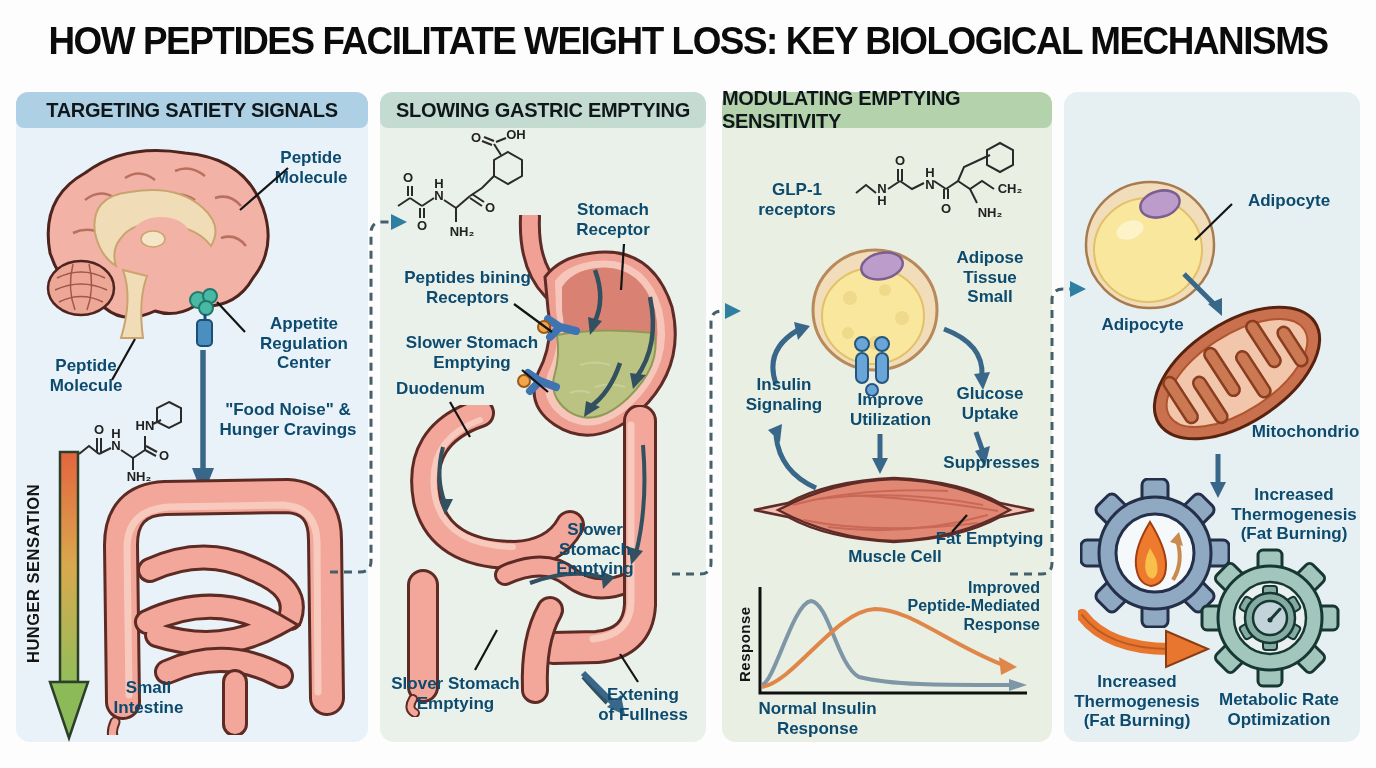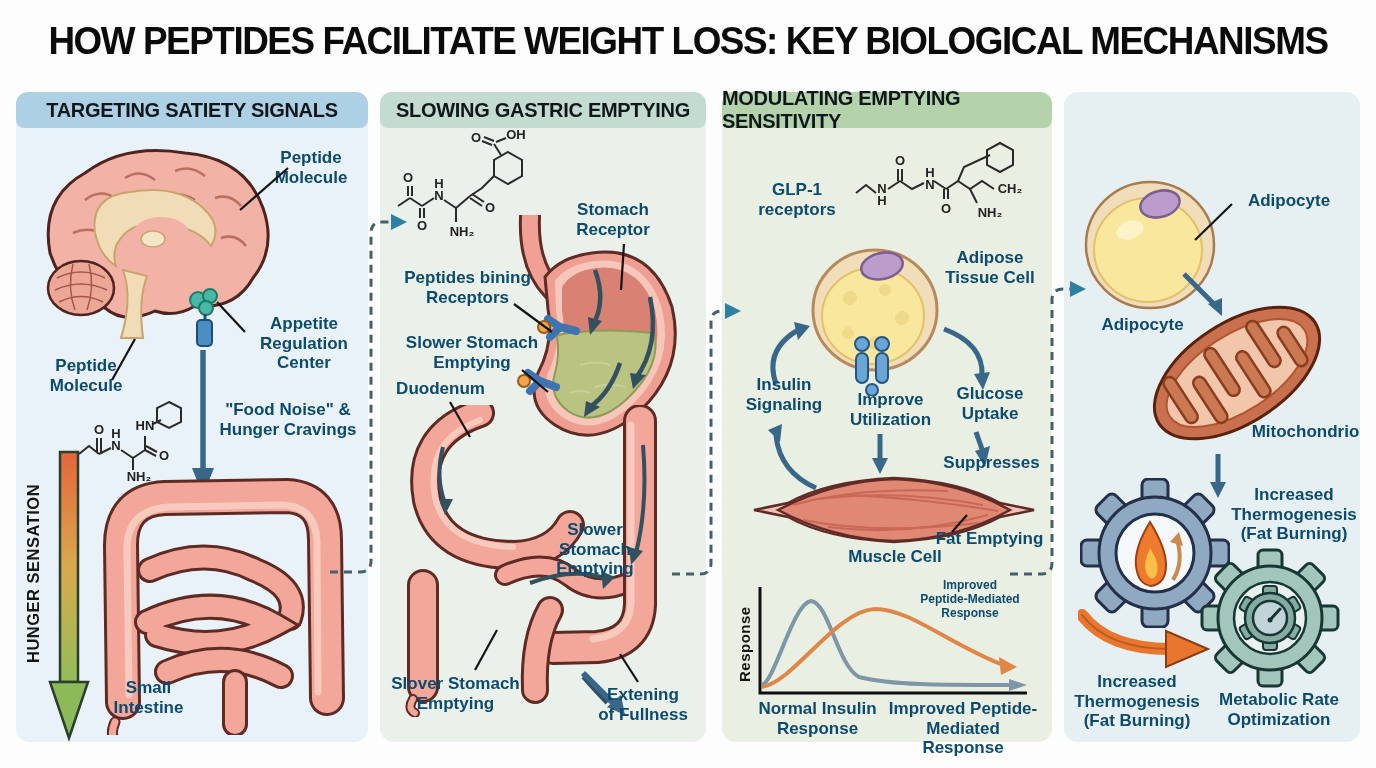--- a/index.html
+++ b/index.html
@@ -339,46 +339,44 @@
       <polygon points="150,366 166,366 158,382" fill="#38678a"></polygon>
       <polygon points="253,359 268,354 263,375" fill="#38678a"></polygon>
       <g stroke="#141414" stroke-width="2.2">
         <line x1="230" y1="440" x2="245" y2="423"></line>
       </g>
     </svg>
 
     <div class="lbl" style="left:25px;top:88px;width:100px;">GLP-1
 receptors</div>
     <div class="lbl" style="left:218px;top:156px;width:100px;">Adipose
-Tissue Cell</div>
+Tissue Small</div>
     <div class="lbl" style="left:12px;top:283px;width:100px;">Insulin
 Signaling</div>
     <div class="lbl" style="left:116px;top:298px;width:105px;">Improve
 Utilization</div>
     <div class="lbl" style="left:223px;top:292px;width:90px;">Glucose
 Uptake</div>
     <div class="lbl" style="left:212px;top:361px;width:115px;">Suppresses</div>
     <div class="lbl" style="left:108px;top:455px;width:130px;">Muscle Cell</div>
     <div class="lbl" style="left:210px;top:437px;width:115px;">Fat Emptying</div>
 
     <svg class="ill" style="left:13px;top:493px;" width="302" height="122" viewBox="0 0 302 122">
       <path d="M25,2 L25,108 L292,108" fill="none" stroke="#101010" stroke-width="3"></path>
       <path d="M27,100 C40,96 58,18 76,16 C94,18 102,80 124,92 C160,101 220,100 276,100" fill="none" stroke="#7e96a5" stroke-width="4"></path>
       <polygon points="274,94 292,100 274,106" fill="#7e96a5"></polygon>
       <path d="M27,102 C60,96 100,26 140,24 C175,24 212,58 268,80" fill="none" stroke="#df8749" stroke-width="4"></path>
       <polygon points="264,72 282,82 266,90" fill="#df8749"></polygon>
     </svg>
     <div class="vlbl" style="left:14px;top:502px;height:100px;font-size:15px;">Response</div>
-    <div class="lbl" style="left:178px;top:487px;width:140px;font-size:12px;">Improved
+    <div class="lbl" style="left:178px;top:487px;width:140px;font-size:16px;text-align:right;">Improved
 Peptide-Mediated
 Response</div>
     <div class="lbl" style="left:28px;top:607px;width:135px;">Normal Insulin
 Response</div>
-    <div class="lbl" style="left:162px;top:607px;width:158px;">Improved Peptide-
-Mediated Response</div>
   </div>
 
   <div class="panel" style="left:1064px;width:296px;background:#e6f0f2;">
 
     <svg class="ill" style="left:18px;top:86px;" width="136" height="134" viewBox="0 0 136 134">
       <ellipse cx="68" cy="67" rx="64" ry="63" fill="#f2ddba" stroke="#a87b4e" stroke-width="2.5"></ellipse>
       <ellipse cx="66" cy="72" rx="54" ry="52" fill="#f8e79c" stroke="#e3c16b" stroke-width="2"></ellipse>
       <ellipse cx="48" cy="52" rx="14" ry="9" fill="#fdf3c9" transform="rotate(-20 48 52)"></ellipse>
       <ellipse cx="78" cy="26" rx="20" ry="13" fill="#bb9cca" stroke="#7c5f91" stroke-width="2.5" transform="rotate(-15 78 26)"></ellipse>
     </svg>

